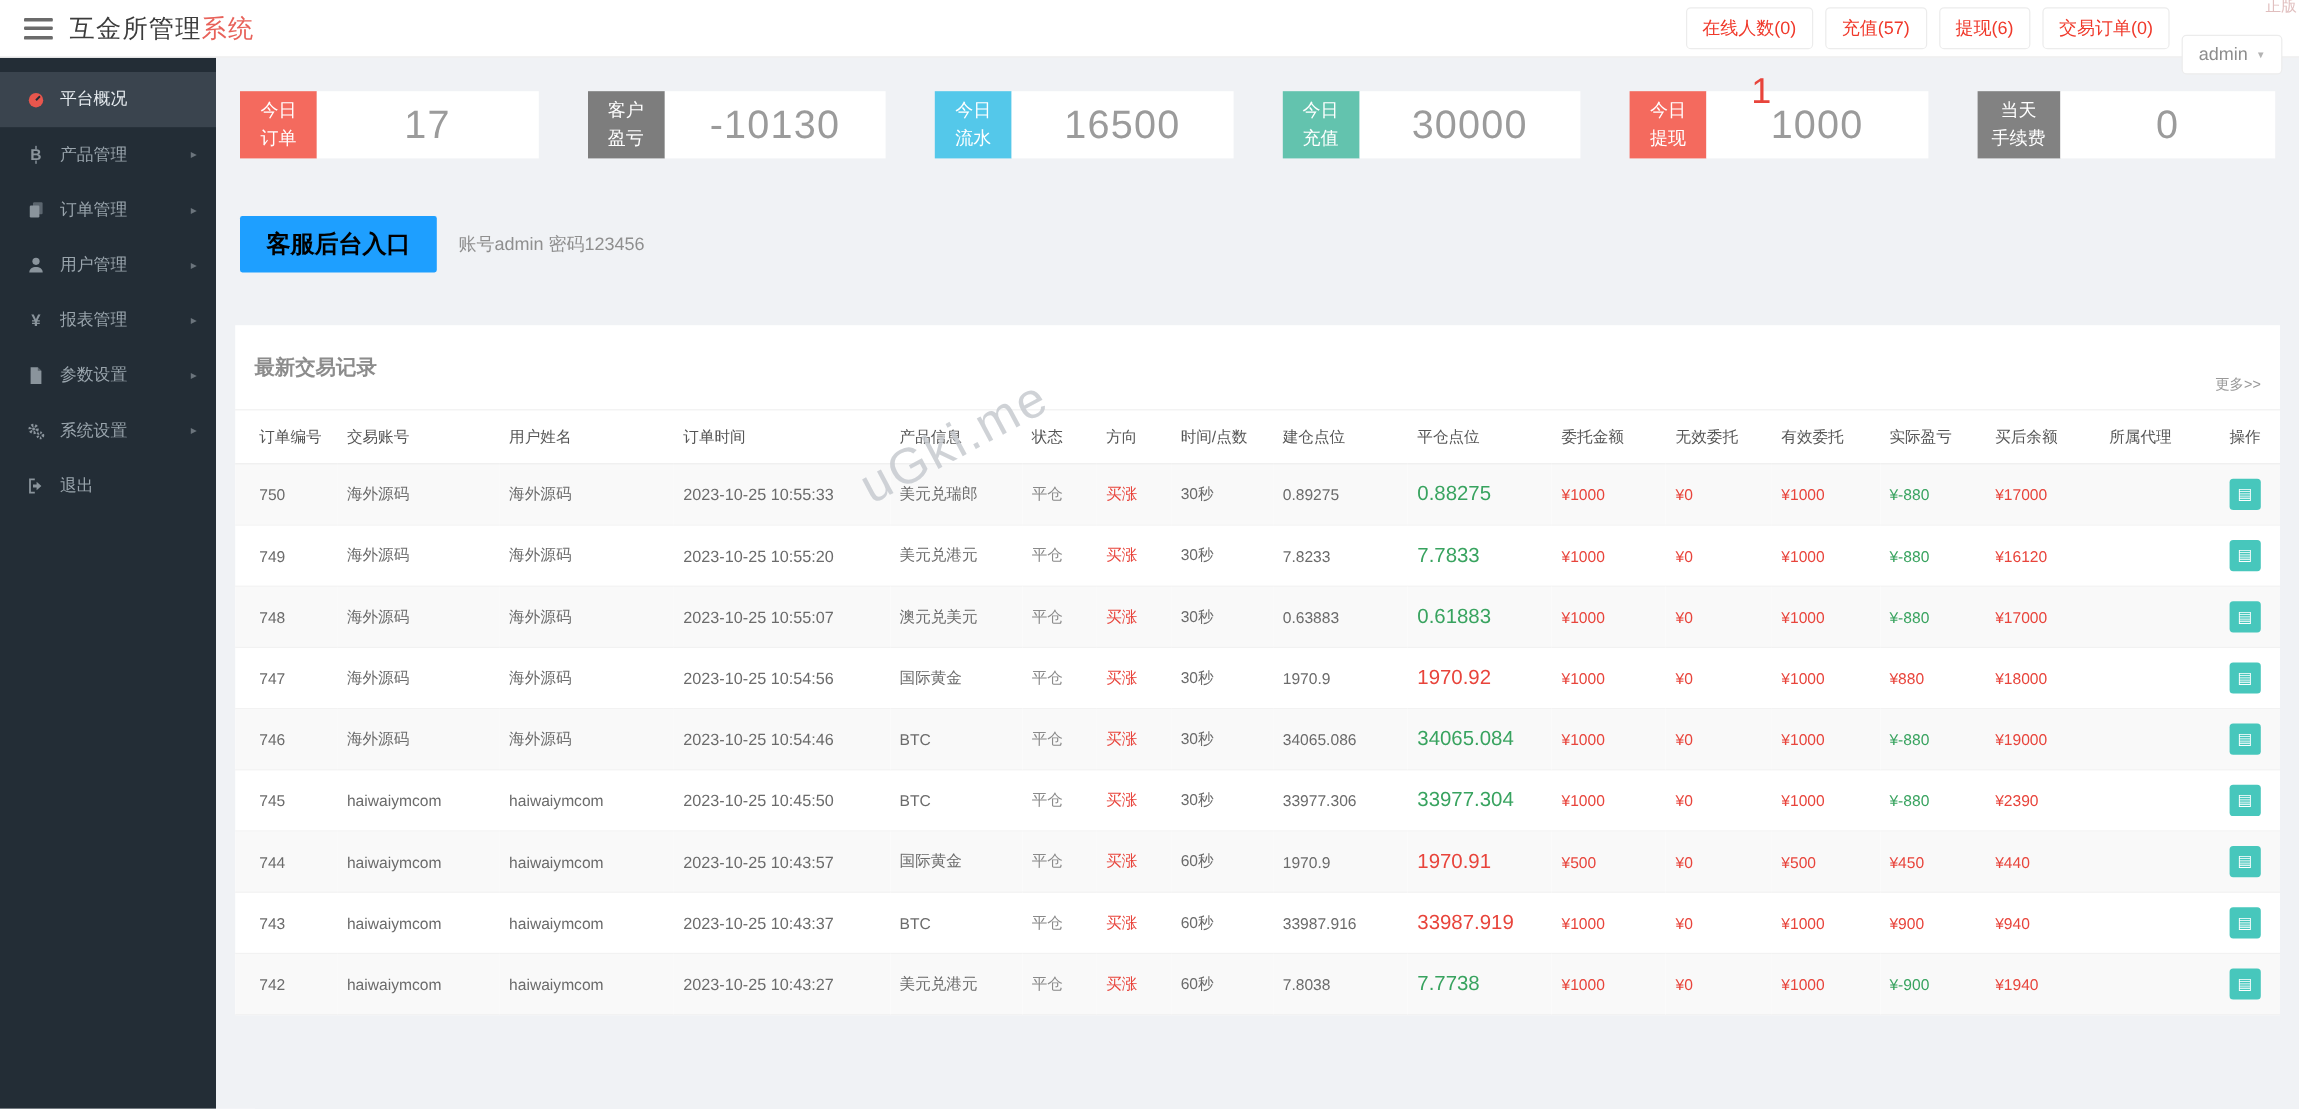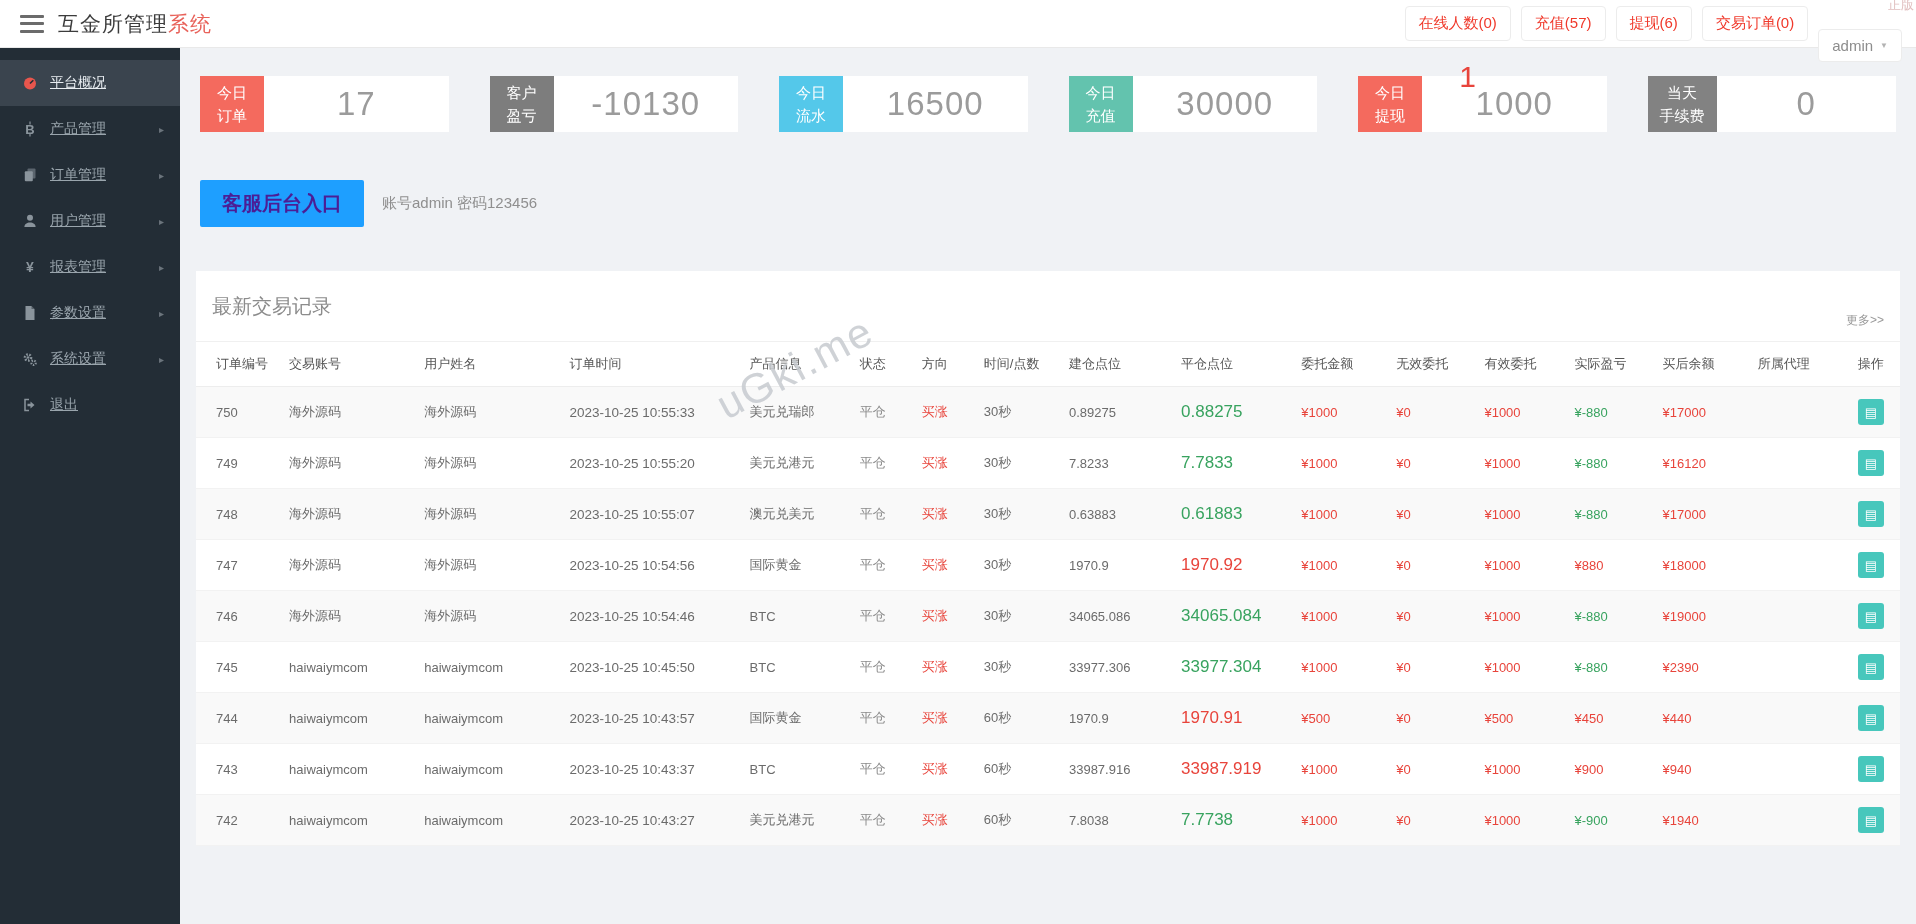--- a/index.html
+++ b/index.html
@@ -26,21 +26,21 @@
   .shell { display:flex; height:876px; }
 
   
   .sidebar { width:180px; background:#232d36; flex:0 0 180px; padding-top:12px; }
   .side-item { height:46px; display:flex; align-items:center; padding:0 16px 0 20px;
                color:#9aa5ad; font-size:14px; cursor:pointer; }
   .side-item.active { background:#3a444e; color:#e8edf1; }
   .side-icon { width:20px; height:16px; margin-right:10px; display:inline-flex; align-items:center;
                justify-content:center; color:#8a949c; }
   .side-item.active .side-icon { color:#e8564d; }
-  .side-label { flex:1;text-decoration:underline; }
+  .side-label { flex:1; }
   .side-arrow { font-size:10px; color:#6b747c; }
 
   
   .main { position:relative; flex:1; padding:0 16px; overflow:hidden; }
   .overlay-number { position:absolute; top:12px; right:440px; font-size:30px; color:#e8443b;
                     font-weight:400; z-index:5; }
   .table-watermark { position:absolute; left:530px; top:296px; font-size:42px; color:#c7cbd0;
                      opacity:.85; transform:rotate(-28deg); z-index:6; pointer-events:none;
                      letter-spacing:2px; }
 
@@ -48,30 +48,30 @@
   .stats-line .stat-value { margin-left:10px; }
 
   .cards { margin-top:28px; display:flex; gap:41px; padding:0 4px; }
   .card { flex:1; height:56px; display:flex; }
   .card-label { min-width:64px; padding:0 12px; color:#fff; font-size:15px; line-height:1.55;
                 display:flex; flex-direction:column; justify-content:center; align-items:center; }
   .card-value { flex:1; background:#fff; display:flex; align-items:center; justify-content:center;
                 font-size:33px; color:#9b9b9b; font-weight:200; letter-spacing:1px; }
 
   .service-row { margin-top:48px; display:flex; align-items:center; padding-left:4px; }
-  .service-btn { background:#1e9fff; color:#4c1d95; border:none; font-size:20px; font-weight:bold;
+  .service-btn { background:#1e9fff; color:#000000; border:none; font-size:20px; font-weight:bold;
                  padding:10px 22px; cursor:pointer; border-radius:2px;
                  font-family:"Liberation Sans","DejaVu Sans",sans-serif; }
   .service-hint { margin-left:18px; font-size:15px; color:#8f8f8f; }
 
   
   .table-card { position:relative; margin-top:44px; background:#fff; min-height:461px; z-index:1; }
   .table-card-head { display:flex; align-items:center; justify-content:space-between;
                      padding:13px 16px 12px; border-bottom:1px solid #f0f0f0; }
-  .table-title { font-size:20px; color:#8c8c8c; }
+  .table-title { font-size:17px; color:#8c8c8c;font-weight:bold; }
   .more-link { font-size:12px; color:#999; cursor:pointer;margin-top:28px; }
 
   table { width:100%; border-collapse:collapse; table-layout:fixed; }
   th { text-align:left; font-weight:400; font-size:13px; color:#555; padding:13px 8px;
        border-bottom:1px solid #ededed; white-space:nowrap; }
   th:first-child, td:first-child { padding-left:20px; }
   td { font-size:13px; color:#6b6b6b; padding:12px 8px; border-bottom:1px solid #f2f2f2;
        white-space:nowrap; overflow:hidden; }
   tbody tr:nth-child(odd) { background:#f9f9f9; }
   td.cell-time { font-size:13.5px; }

